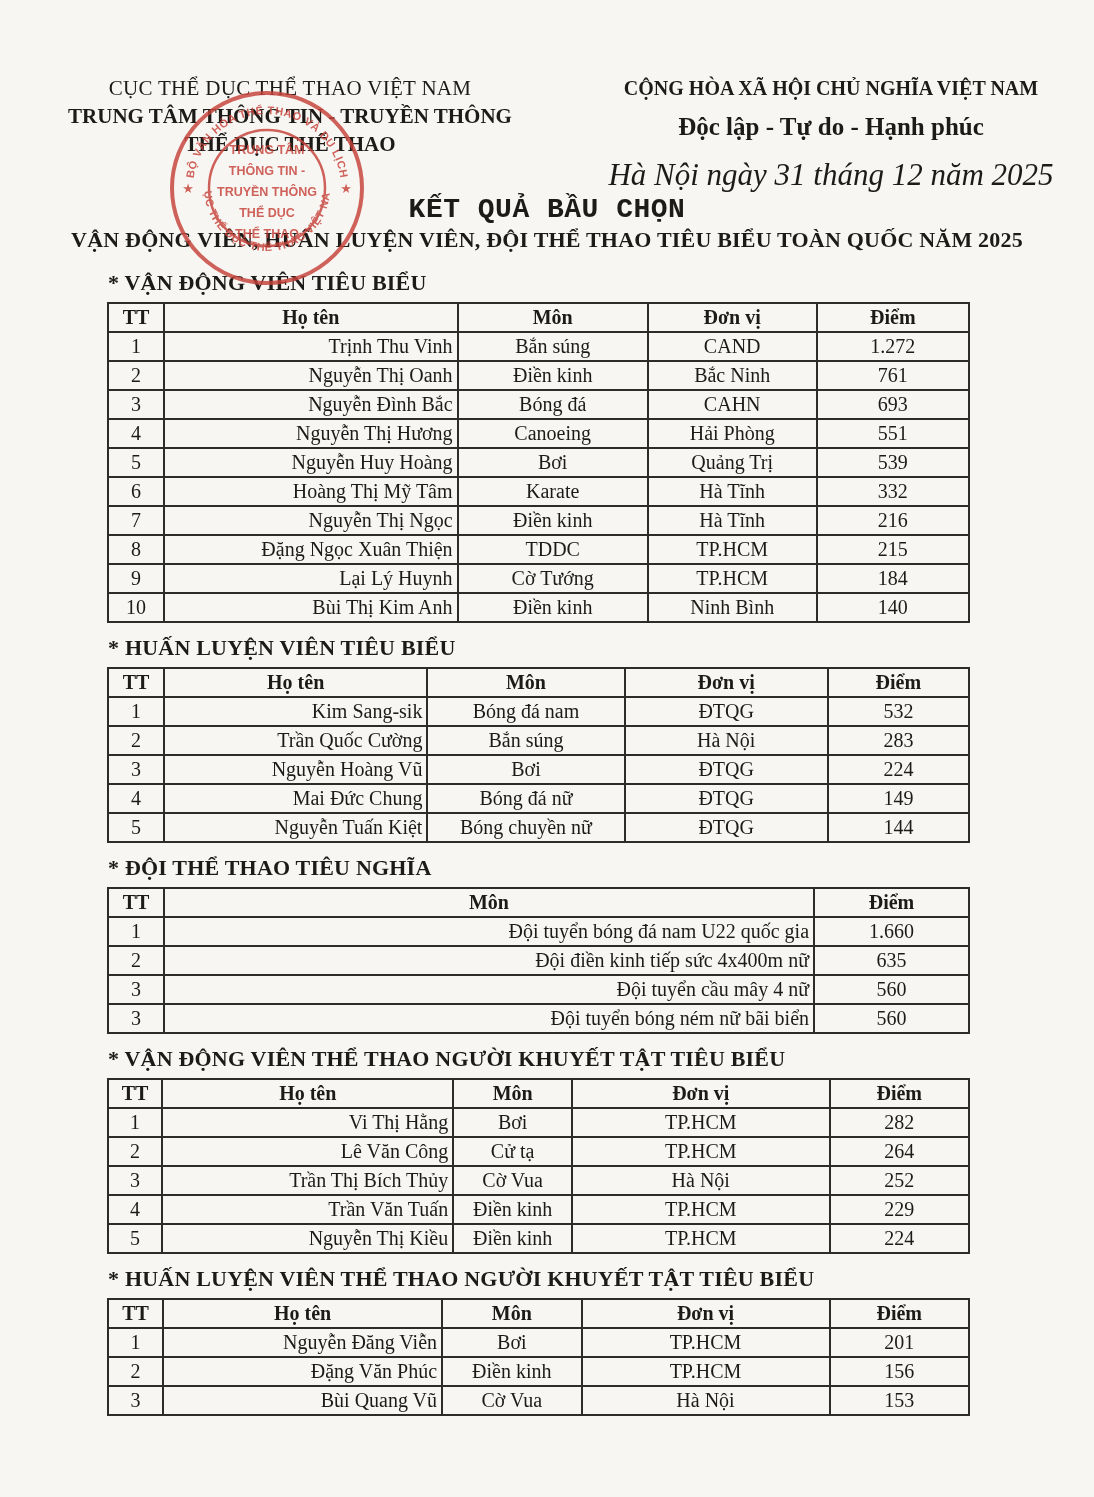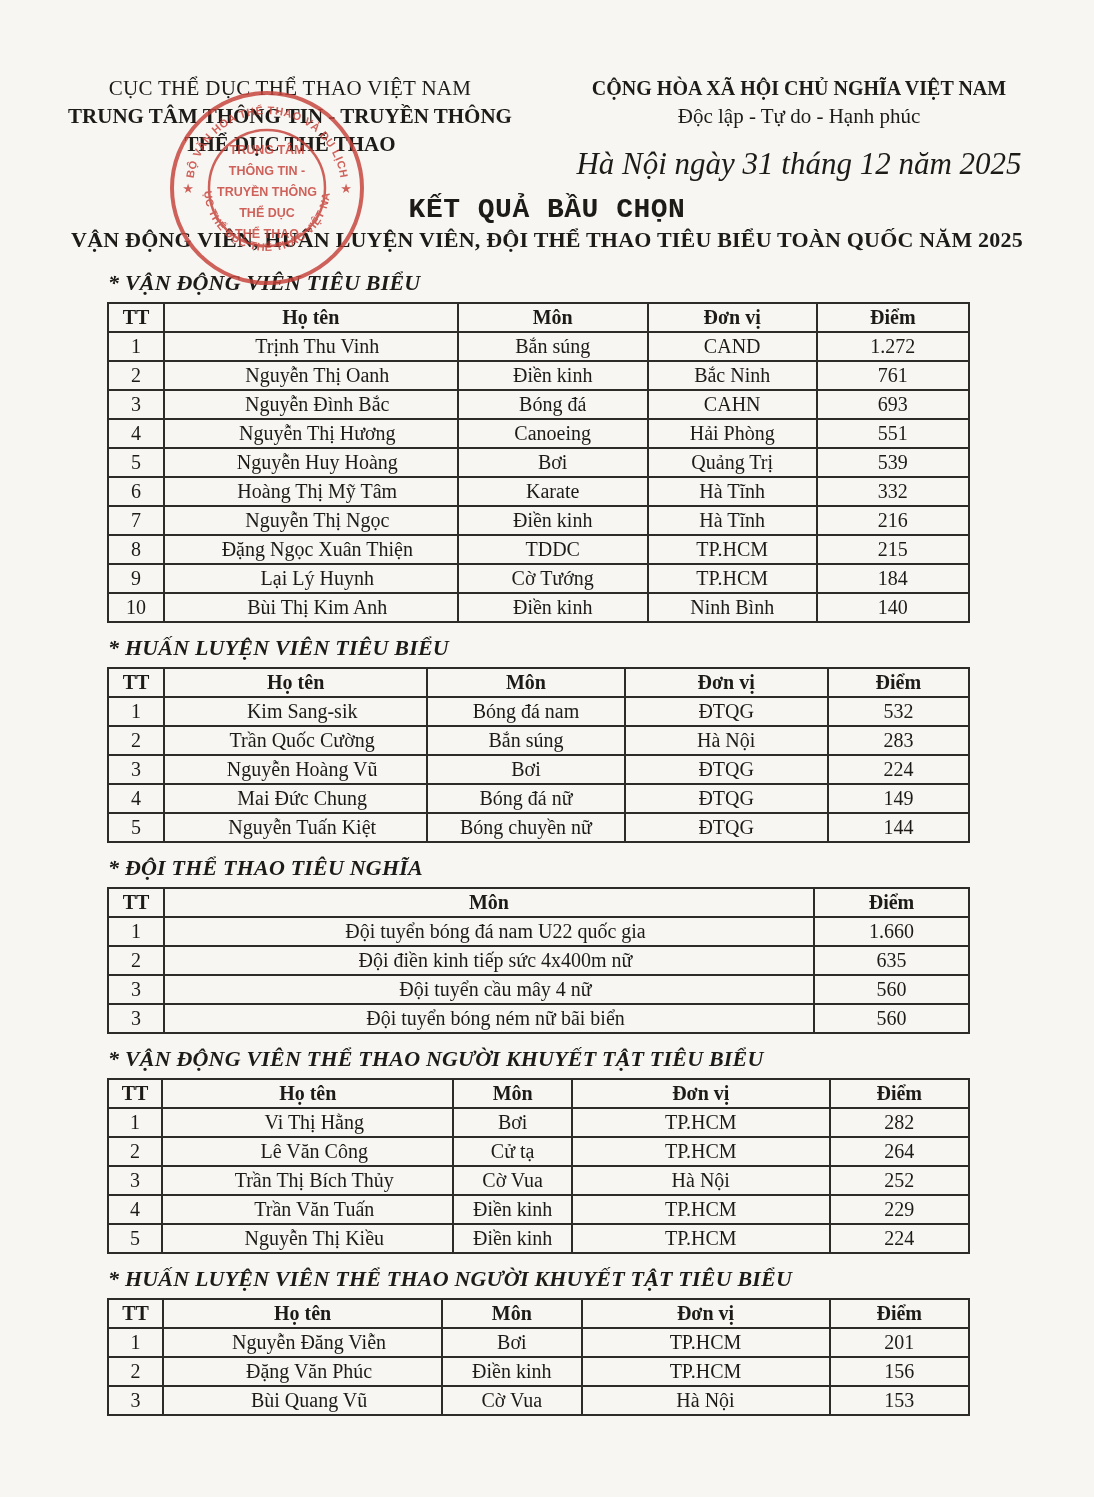--- a/index.html
+++ b/index.html
@@ -8,43 +8,43 @@
     position:relative; width:1094px; height:1497px; margin:0 auto;
     background:var(--paper); color:var(--ink);
     font-family:"Liberation Serif","DejaVu Serif",serif;
     overflow:hidden;
   }
   
   .hdr{ position:relative; height:258px; }
   .hdr-left{ position:absolute; left:55px; top:74px; width:470px; text-align:center; line-height:28px; }
   .hdr-left .l1{ font-size:21px; letter-spacing:.3px; }
   .hdr-left .l2,.hdr-left .l3{ font-size:21px; font-weight:bold; }
-  .hdr-right{ position:absolute; left:560px; top:74px; width:478px; text-align:center; line-height:28px; }
+  .hdr-right{ position:absolute; left:592px; top:74px; width:478px; text-align:center; line-height:28px; }
   .hdr-right .l1{ font-size:20px; font-weight:bold; }
-  .hdr-right .l2{ font-size:21px; font-weight:normal; }
+  .hdr-right .l2{ font-size:25px; font-weight:bold;margin-top:11px; }
   .hdr-right .date{ font-size:31px; font-style:italic; font-weight:normal; margin-top:20px; }
   .title-block{ position:absolute; left:0; top:194px; width:100%; text-align:center; }
   .doc-title{ font-size:28px; font-weight:bold; letter-spacing:.5px;font-family:Liberation Mono, monospace; }
   .doc-subtitle{ font-size:22px; font-weight:bold; margin-top:2px; letter-spacing:.2px; }
   
   .stamp{ position:absolute; left:167px; top:88px; width:200px; height:200px; opacity:.82; pointer-events:none; }
   .stamp .ring-text{ font:bold 11px "Liberation Sans","DejaVu Sans",sans-serif; fill:var(--stamp); letter-spacing:.6px; }
   .stamp .star{ font:bold 13px "DejaVu Sans",sans-serif; fill:var(--stamp); text-anchor:middle; }
   .stamp .cline{ font:bold 12.5px "Liberation Sans","DejaVu Sans",sans-serif; fill:var(--stamp); text-anchor:middle; }
   
   #sections{ margin-left:107px; width:863px; }
-  .sec-heading{ font-size:22px; font-weight:bold; margin:12px 0 6px 1px; line-height:26px; letter-spacing:.2px;font-style:italic; }
+  .sec-heading{ font-size:22px; font-weight:bold; margin:12px 0 6px 1px; line-height:26px; letter-spacing:.2px; }
   table.doc-table{ border-collapse:collapse; width:100%; table-layout:fixed; }
   .doc-table th,.doc-table td{
     border:2px solid var(--line);
     font-size:20px; text-align:center; vertical-align:middle;
     height:22px; padding:2px 4px; overflow:hidden; white-space:nowrap;
   }
   .doc-table th{ font-weight:bold; }
-  .doc-table td.left{ text-align:center; padding-left:17px; }
+  .doc-table td.left{ text-align:right; padding-left:17px; }
 </style>
 </head>
 <body>
 
 <div class="page">
   <div class="hdr">
 
     <div class="hdr-left">
       <div class="l1">CỤC THỂ DỤC THỂ THAO VIỆT NAM</div>
       <div class="l2">TRUNG TÂM THÔNG TIN - TRUYỀN THÔNG</div>

